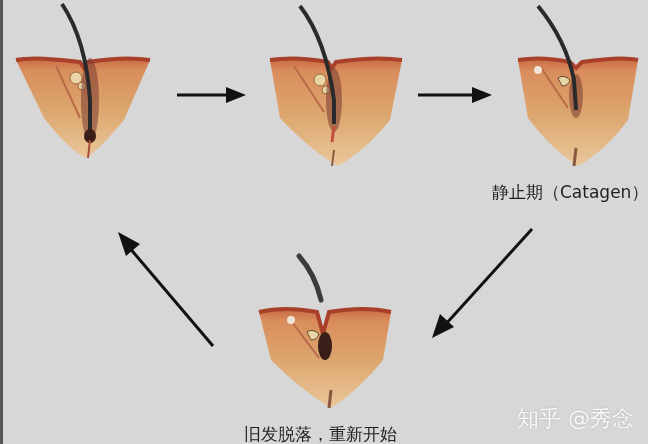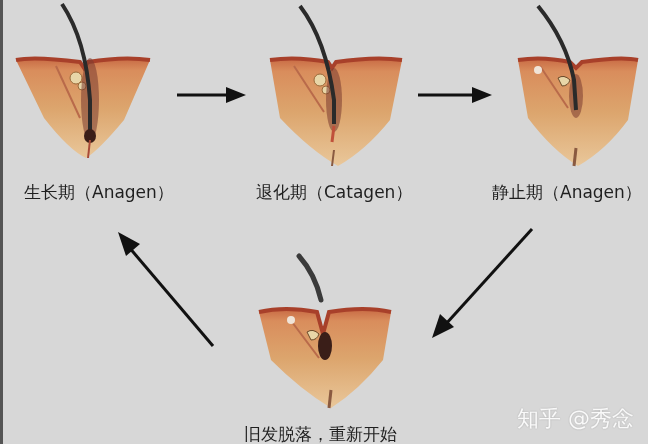--- a/index.html
+++ b/index.html
@@ -51,21 +51,20 @@
       <path d="M2,60 Q20,56 66,62 L70,68 L74,62 Q110,56 136,60" stroke="#a8402a" stroke-width="4" fill="none"></path>
       <path d="M42,66 L66,118" stroke="#b96a4a" stroke-width="2" fill="none"></path>
       <circle cx="62" cy="78" r="6" fill="#e8d6a8" stroke="#9a6a3a" stroke-width="1"></circle>
       <circle cx="68" cy="86" r="4" fill="#e8d6a8" stroke="#9a6a3a" stroke-width="1"></circle>
       <ellipse cx="76" cy="100" rx="9" ry="42" fill="#7a3a30" opacity="0.55"></ellipse>
       <path d="M48,4 Q72,40 76,100 L76,138" stroke="#2a2a2a" stroke-width="4" fill="none"></path>
       <ellipse cx="76" cy="136" rx="6" ry="7" fill="#3a1e18"></ellipse>
       <path d="M76,140 L74,158" stroke="#a84a38" stroke-width="2"></path>
     </svg>
   </div>
-  <div class="label" style="left:24px; top:181px;">生长期（Anagen）</div>
 
   <div class="stage" style="left:266px; top:0px;">
     <svg width="140" height="170" viewBox="0 0 140 170">
       <defs>
         <linearGradient id="skinB" x1="0" y1="0" x2="0" y2="1">
           <stop offset="0" stop-color="#c86a44"></stop>
           <stop offset="0.12" stop-color="#d98d5c"></stop>
           <stop offset="0.5" stop-color="#dca56d"></stop>
           <stop offset="1" stop-color="#e9c79a"></stop>
         </linearGradient>
@@ -74,21 +73,20 @@
       <path d="M4,60 Q30,56 62,62 L66,68 L70,62 Q110,56 136,60" stroke="#a8402a" stroke-width="4" fill="none"></path>
       <path d="M28,66 L58,112" stroke="#b96a4a" stroke-width="2" fill="none"></path>
       <circle cx="54" cy="80" r="6" fill="#e8d6a8" stroke="#9a6a3a" stroke-width="1"></circle>
       <circle cx="60" cy="90" r="4" fill="#e8d6a8" stroke="#9a6a3a" stroke-width="1"></circle>
       <ellipse cx="68" cy="100" rx="8" ry="32" fill="#7a3a30" opacity="0.55"></ellipse>
       <path d="M34,6 Q60,40 68,100 L68,124" stroke="#2a2a2a" stroke-width="4" fill="none"></path>
       <path d="M68,126 L66,142" stroke="#c0503a" stroke-width="3"></path>
       <path d="M68,150 L66,166" stroke="#8a5a40" stroke-width="2"></path>
     </svg>
   </div>
-  <div class="label" style="left:256px; top:181px;">退化期（Catagen）</div>
 
   <div class="stage" style="left:512px; top:0px;">
     <svg width="136" height="170" viewBox="0 0 136 170">
       <defs>
         <linearGradient id="skinC" x1="0" y1="0" x2="0" y2="1">
           <stop offset="0" stop-color="#c86a44"></stop>
           <stop offset="0.12" stop-color="#d98d5c"></stop>
           <stop offset="0.5" stop-color="#dca56d"></stop>
           <stop offset="1" stop-color="#e9c79a"></stop>
         </linearGradient>
@@ -96,21 +94,21 @@
       <path d="M6,60 Q30,56 58,62 L64,68 L70,62 Q110,56 126,60 L116,120 Q94,150 66,166 Q40,150 16,118 Z" fill="url(#skinC)"></path>
       <path d="M6,60 Q30,56 58,62 L64,68 L70,62 Q110,56 126,60" stroke="#a8402a" stroke-width="4" fill="none"></path>
       <path d="M28,66 L56,108" stroke="#b96a4a" stroke-width="2" fill="none"></path>
       <circle cx="26" cy="70" r="4" fill="#f0e4d8"></circle>
       <path d="M46,78 q6,-4 12,2 q-2,6 -8,6 z" fill="#e8d6a8" stroke="#6a4a2a" stroke-width="1"></path>
       <ellipse cx="64" cy="96" rx="7" ry="22" fill="#7a3a30" opacity="0.55"></ellipse>
       <path d="M26,6 Q54,40 62,80 L64,110" stroke="#2a2a2a" stroke-width="4" fill="none"></path>
       <path d="M64,148 L62,166" stroke="#8a5a40" stroke-width="3"></path>
     </svg>
   </div>
-  <div class="label" style="left:492px; top:181px;">静止期（Anagen）</div>
+  <div class="label" style="left:492px; top:181px;">静止期（Catagen）</div>
 
   <div class="stage" style="left:255px; top:250px;">
     <svg width="140" height="160" viewBox="0 0 140 160">
       <defs>
         <linearGradient id="skinD" x1="0" y1="0" x2="0" y2="1">
           <stop offset="0" stop-color="#c86a44"></stop>
           <stop offset="0.12" stop-color="#d98d5c"></stop>
           <stop offset="0.5" stop-color="#dca56d"></stop>
           <stop offset="1" stop-color="#e9c79a"></stop>
         </linearGradient>

